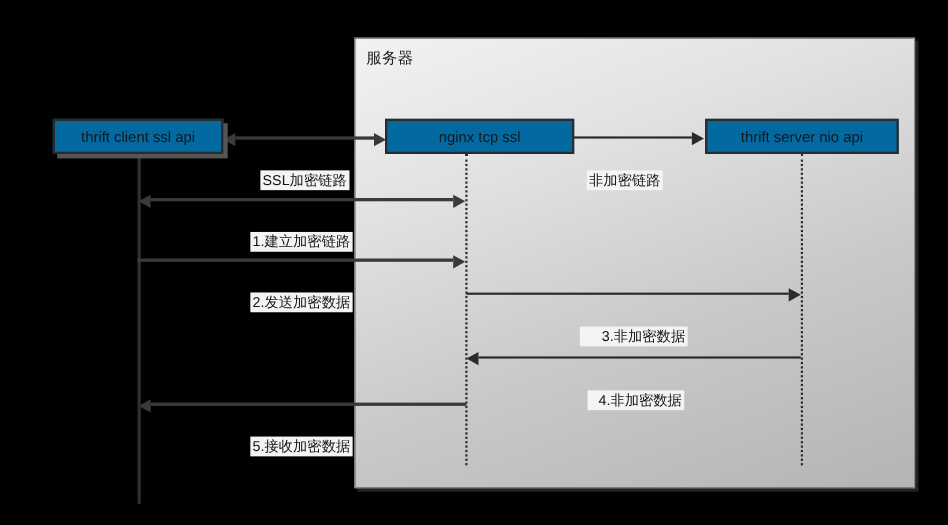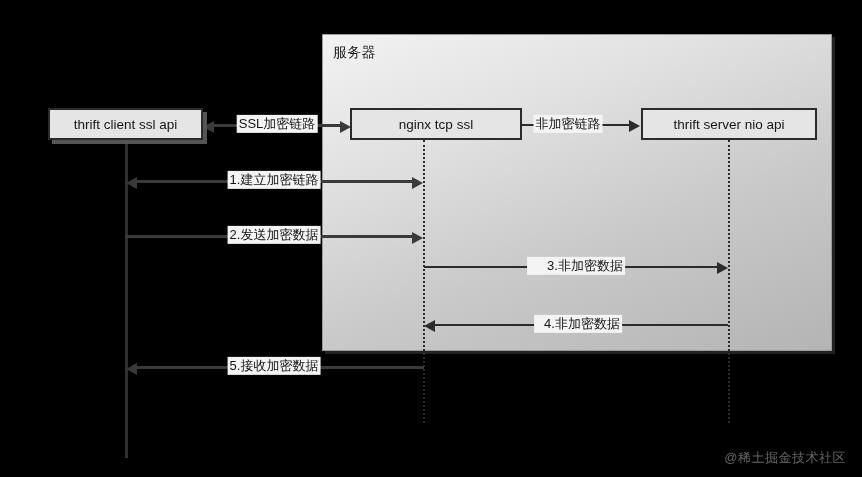--- a/index.html
+++ b/index.html
@@ -16,40 +16,40 @@
     overflow: hidden;
     font-family: "Liberation Sans", "DejaVu Sans", sans-serif;
   }
 
   
   .server-box {
     position: absolute;
     left: 322px;
     top: 34px;
     width: 510px;
-    height: 317px;
+    height: 410px;
     background: linear-gradient(160deg, #f2f2f2 0%, #e2e2e2 28%, #c9c9c9 62%, #b4b4b4 100%);
     border: 1px solid #9a9a9a;
     box-shadow: 3px 3px 0 rgba(40,40,40,0.85);
     box-sizing: border-box;
   }
   .server-title {
     position: absolute;
     left: 10px;
     top: 9px;
     font-size: 14px;
     color: #1b1b1b;
     letter-spacing: 0.3px;
     white-space: nowrap;
   }
 
   
   .node {
     position: absolute;
-    background: #e5e5e5;
+    background: #0369a1;
     border: 2px solid #2b2b2b;
     box-sizing: border-box;
     display: flex;
     align-items: center;
     justify-content: center;
     font-size: 13.5px;
     color: #161616;
     white-space: nowrap;
     z-index: 6;
   }
@@ -110,20 +110,21 @@
   .msg-label {
     position: absolute;
     transform: translate(-50%, -50%);
     background: #f4f4f4;
     padding: 1px 2px;
     font-size: 13px;
     color: #141414;
     white-space: nowrap;
     z-index: 7;
     line-height: 1.25;
+    margin-top: 40px;
   }
 
   
   .watermark {
     position: absolute;
     right: 16px;
     bottom: 10px;
     font-size: 13px;
     color: rgba(120,120,120,0.85);
     white-space: nowrap;
@@ -187,15 +188,14 @@
   <div class="msg" style="left:435px; top:324px; width:293px;">
     <span class="head left"></span>
   </div>
   <div class="msg-label" style="left:578px; top:324px;padding-left:10px;">4.非加密数据</div>
 
   <div class="msg thick" style="left:137px; top:366px; width:287px;">
     <span class="head left dk"></span>
   </div>
   <div class="msg-label" style="left:274px; top:366px;">5.接收加密数据</div>
 
-  <div class="watermark">@稀土掘金技术社区</div>
 
 </div>
 
 </body></html>

